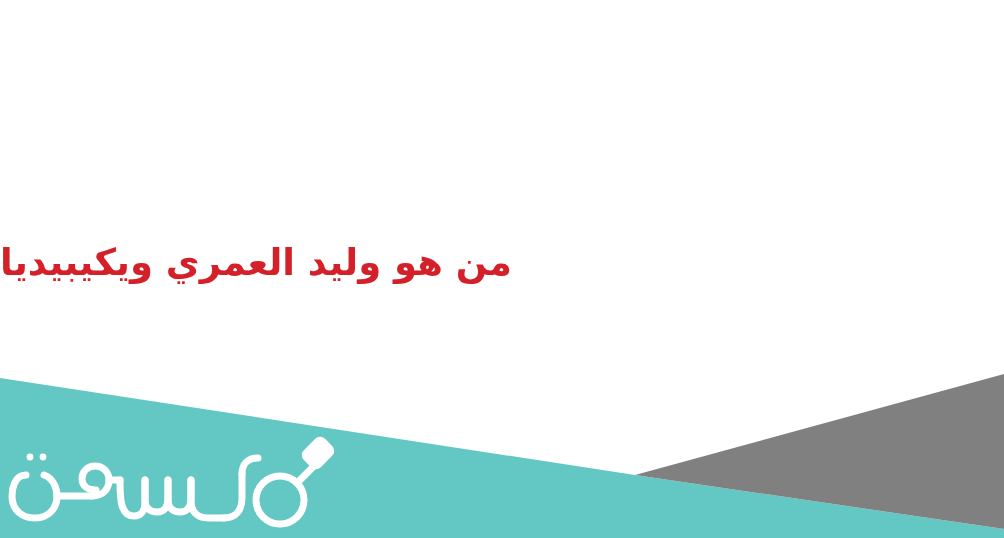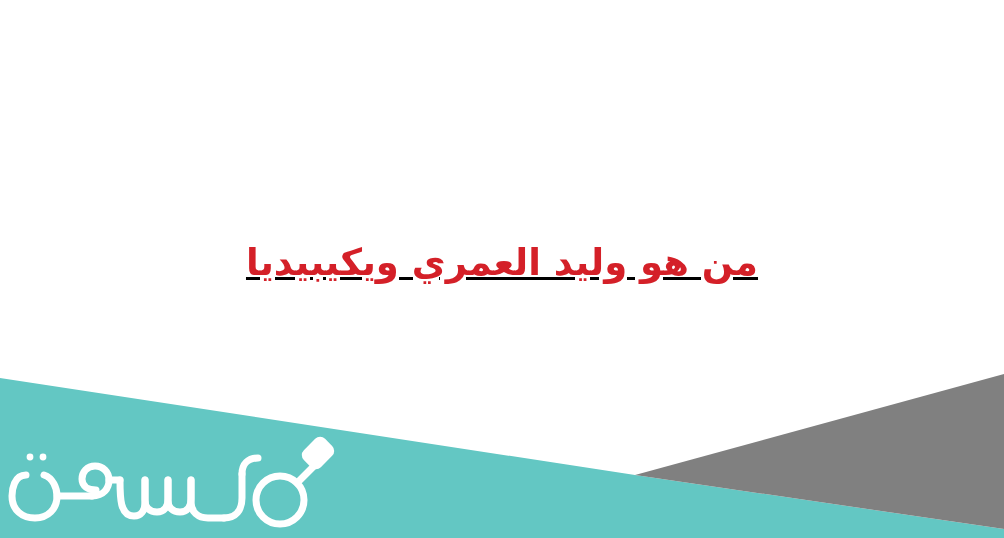--- a/index.html
+++ b/index.html
@@ -31,24 +31,23 @@
 
   
   #headline {
     position: absolute;
     left: 0;
     right: 0;
     top: 232px;
     height: 62px;
     display: flex;
     align-items: center;
-    justify-content: center;
+    justify-content: flex-end;
     direction: rtl;
     unicode-bidi: isolate;
-    text-decoration: underline;
   }
   #headline-text {
     font-family: "DejaVu Sans", "Liberation Sans", sans-serif;
     font-weight: 700;
     font-size: 37px;
     line-height: 1.25;
     letter-spacing: 0.5px;
     color: #d42028;
     white-space: nowrap;
     text-align: center;

